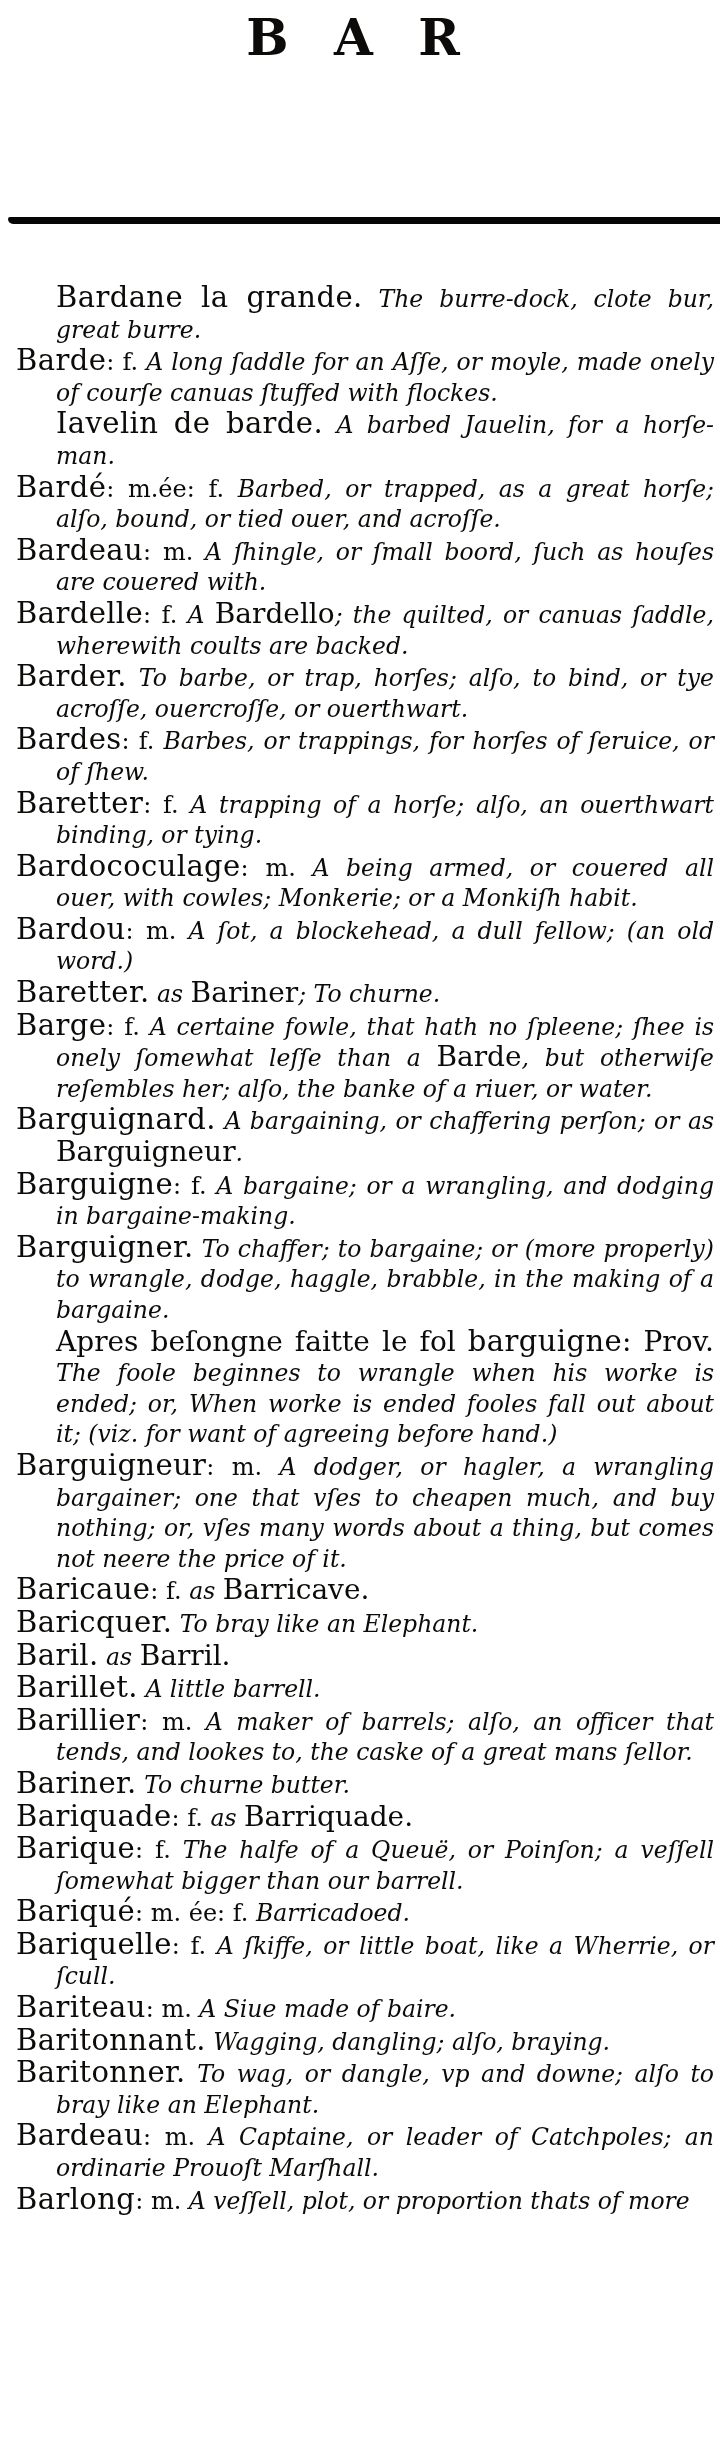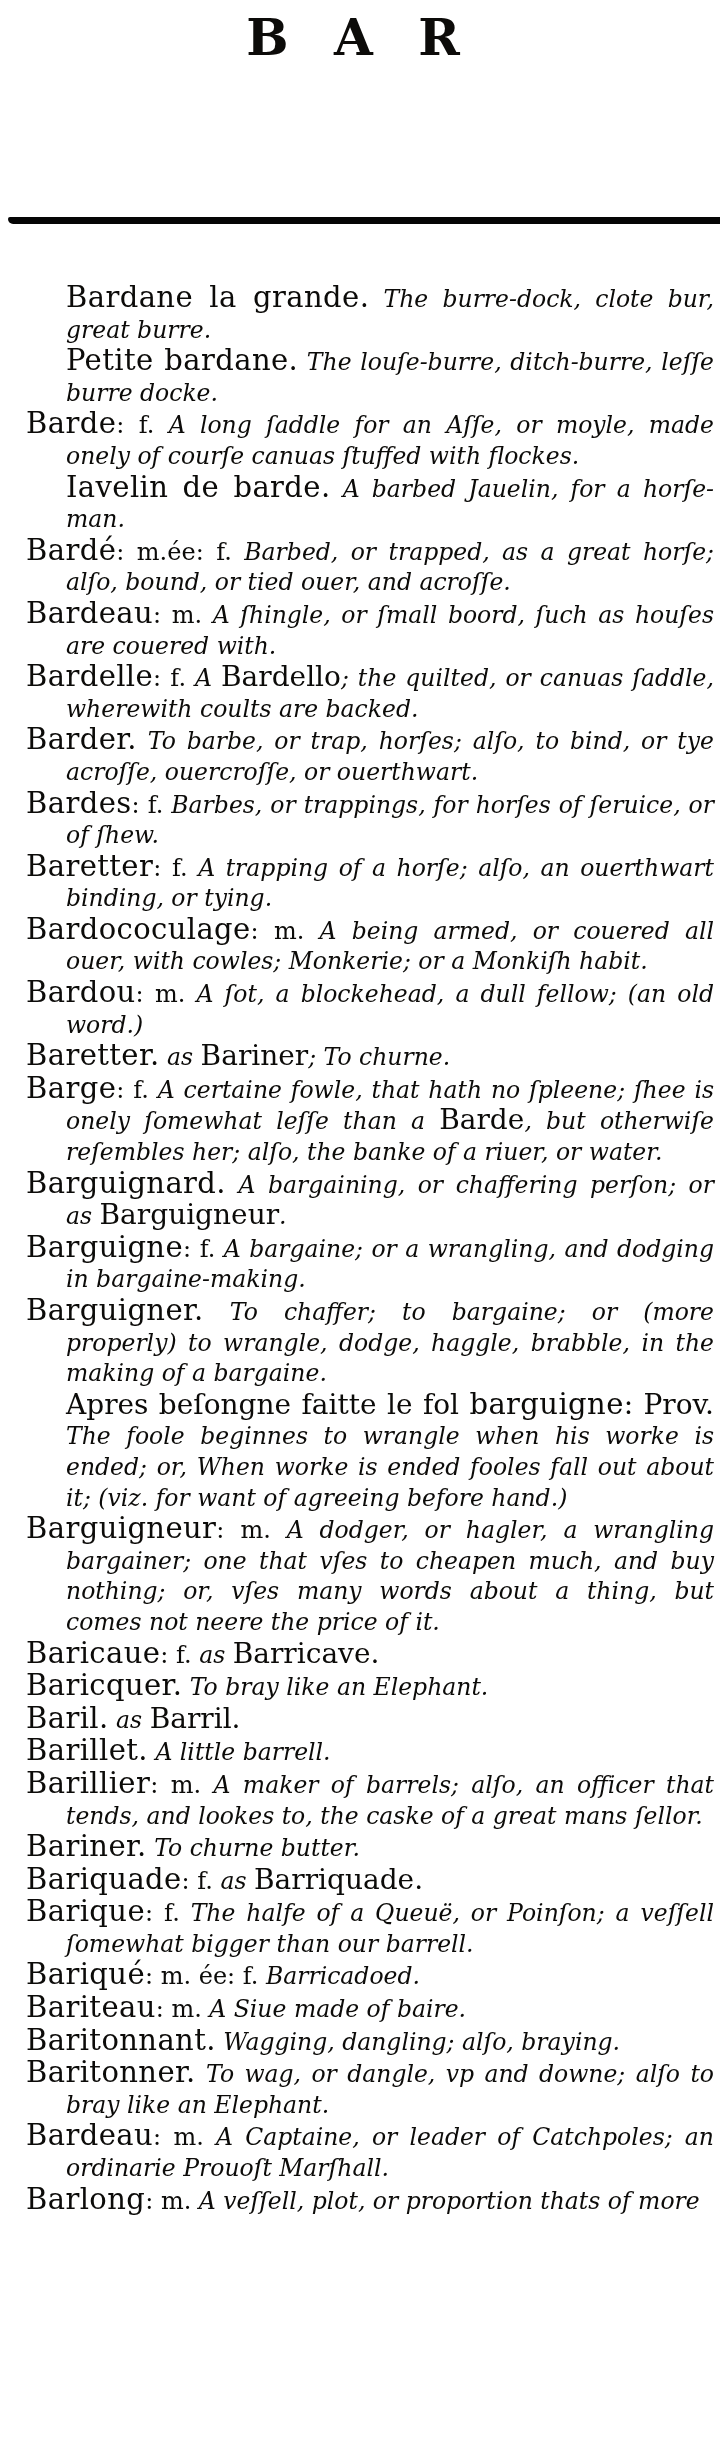--- a/index.html
+++ b/index.html
@@ -29,21 +29,21 @@
     line-height: 1.1;
   }
   .header-rule {
     height: 7px;
     background: #050505;
     margin: 152px 0 0 8px;
     border-radius: 3px 0 0 8px;
   }
   .entries {
     margin-top: 58px;
-    padding: 0 6px 0 26px;
+    padding: 0 6px 0 16px;
     font-size: 23.5px;
     line-height: 30.6px;
     text-align: justify;
   }
   p.entry {
     margin: 0;
     padding-left: 40px;
     text-indent: -40px;
   }
   p.entry.sub {
@@ -69,21 +69,20 @@
   }
 </style>
 </head>
 <body>
 
 <div class="page">
   <div class="page-header">B A R</div>
   <div class="header-rule"></div>
   <div class="entries" id="entries">
       <p class="entry sub"><span class="h">Bardane la grande.</span><span class="i"> The burre-dock, clote bur, great burre.</span></p>
-      <p class="entry sub"><span class="h">Petite bardane.</span><span class="i"> The louſe-burre, ditch-burre, leſſe burre docke.</span></p>
       <p class="entry"><span class="h">Barde</span><span class="t">: f.</span><span class="i"> A long ſaddle for an Aſſe, or moyle, made onely of courſe canuas ſtuffed with flockes.</span></p>
       <p class="entry sub"><span class="h">Iavelin de barde.</span><span class="i"> A barbed Jauelin, for a horſe-man.</span></p>
       <p class="entry"><span class="h">Bardé</span><span class="t">: m.ée: f.</span><span class="i"> Barbed, or trapped, as a great horſe; alſo, bound, or tied ouer, and acroſſe.</span></p>
       <p class="entry"><span class="h">Bardeau</span><span class="t">: m.</span><span class="i"> A ſhingle, or ſmall boord, ſuch as houſes are couered with.</span></p>
       <p class="entry"><span class="h">Bardelle</span><span class="t">: f.</span><span class="i"> A </span><span class="r">Bardello</span><span class="i">; the quilted, or canuas ſaddle, wherewith coults are backed.</span></p>
       <p class="entry"><span class="h">Barder.</span><span class="i"> To barbe, or trap, horſes; alſo, to bind, or tye acroſſe, ouercroſſe, or ouerthwart.</span></p>
       <p class="entry"><span class="h">Bardes</span><span class="t">: f.</span><span class="i"> Barbes, or trappings, for horſes of ſeruice, or of ſhew.</span></p>
       <p class="entry"><span class="h">Baretter</span><span class="t">: f.</span><span class="i"> A trapping of a horſe; alſo, an ouerthwart binding, or tying.</span></p>
       <p class="entry"><span class="h">Bardococulage</span><span class="t">: m.</span><span class="i"> A being armed, or couered all ouer, with cowles; Monkerie; or a Monkiſh habit.</span></p>
       <p class="entry"><span class="h">Bardou</span><span class="t">: m.</span><span class="i"> A ſot, a blockehead, a dull fellow; (an old word.)</span></p>
@@ -96,19 +95,20 @@
       <p class="entry"><span class="h">Barguigneur</span><span class="t">: m.</span><span class="i"> A dodger, or hagler, a wrangling bargainer; one that vſes to cheapen much, and buy nothing; or, vſes many words about a thing, but comes not neere the price of it.</span></p>
       <p class="entry"><span class="h">Baricaue</span><span class="t">: f.</span><span class="i"> as </span><span class="r">Barricave.</span></p>
       <p class="entry"><span class="h">Baricquer.</span><span class="i"> To bray like an Elephant.</span></p>
       <p class="entry"><span class="h">Baril.</span><span class="i"> as </span><span class="r">Barril.</span></p>
       <p class="entry"><span class="h">Barillet.</span><span class="i"> A little barrell.</span></p>
       <p class="entry"><span class="h">Barillier</span><span class="t">: m.</span><span class="i"> A maker of barrels; alſo, an officer that tends, and lookes to, the caske of a great mans ſellor.</span></p>
       <p class="entry"><span class="h">Bariner.</span><span class="i"> To churne butter.</span></p>
       <p class="entry"><span class="h">Bariquade</span><span class="t">: f.</span><span class="i"> as </span><span class="r">Barriquade.</span></p>
       <p class="entry"><span class="h">Barique</span><span class="t">: f.</span><span class="i"> The halfe of a Queuë, or Poinſon; a veſſell ſomewhat bigger than our barrell.</span></p>
       <p class="entry"><span class="h">Bariqué</span><span class="t">: m. ée: f.</span><span class="i"> Barricadoed.</span></p>
+      <p class="entry"><span class="h">Bariquelle</span><span class="t">: f.</span><span class="i"> A ſkiffe, or little boat, like a Wherrie, or ſcull.</span></p>
       <p class="entry"><span class="h">Bariteau</span><span class="t">: m.</span><span class="i"> A Siue made of baire.</span></p>
       <p class="entry"><span class="h">Baritonnant.</span><span class="i"> Wagging, dangling; alſo, braying.</span></p>
       <p class="entry"><span class="h">Baritonner.</span><span class="i"> To wag, or dangle, vp and downe; alſo to bray like an Elephant.</span></p>
       <p class="entry"><span class="h">Bardeau</span><span class="t">: m.</span><span class="i"> A Captaine, or leader of Catchpoles; an ordinarie Prouoſt Marſhall.</span></p>
       <p class="entry"><span class="h">Barlong</span><span class="t">: m.</span><span class="i"> A veſſell, plot, or proportion thats of more</span></p>
     </div>
 </div>
 
 </body></html>

